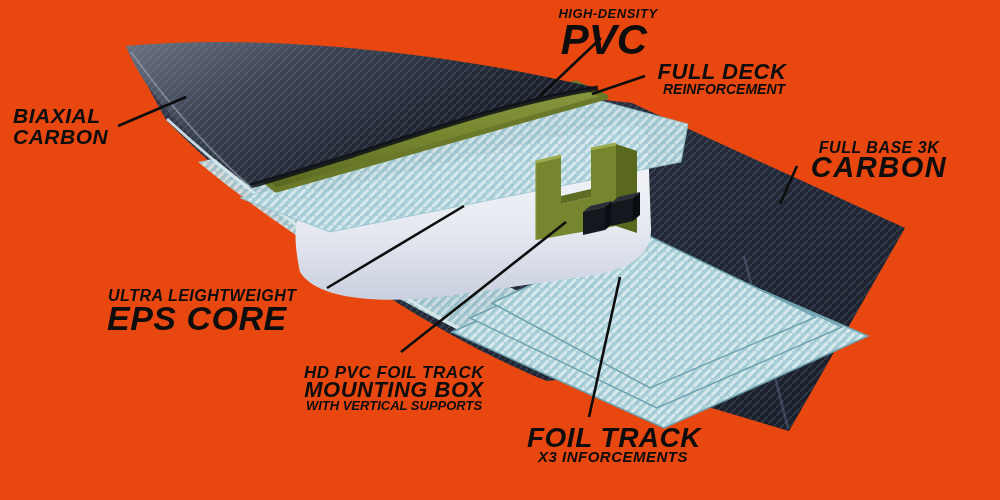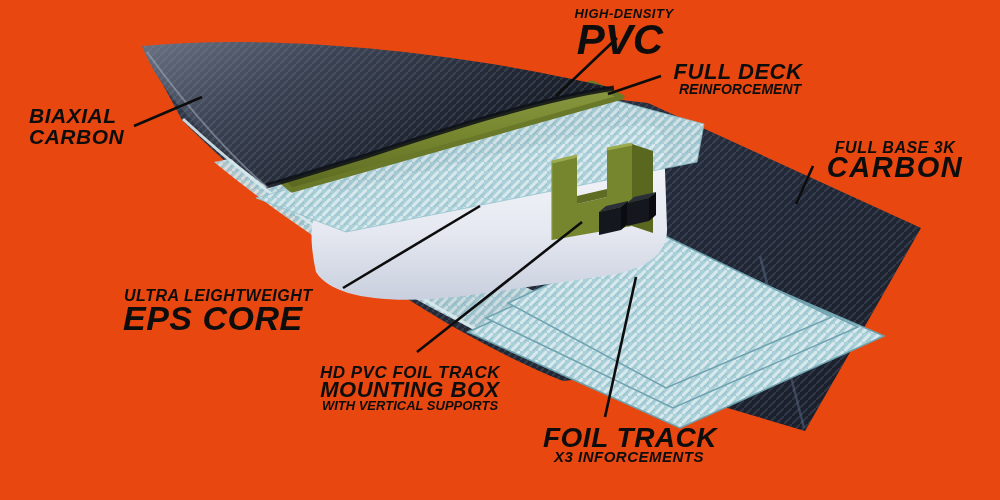--- a/index.html
+++ b/index.html
@@ -1,21 +1,21 @@
 <!DOCTYPE html>
 <html><head>
 <meta charset="utf-8">
 <style>
   html,body{margin:0;padding:0;}
   body{
     width:1000px;height:500px;overflow:hidden;
     background:#E8470F;
     font-family:"Liberation Sans",sans-serif;
   }
-  .stage{position:relative;width:975px;height:500px;margin-left:16px;}
+  .stage{position:relative;width:975px;height:500px;}
   svg{display:block;}
   .lbl{
     font-family:"Liberation Sans",sans-serif;
     font-weight:bold;
     font-style:italic;
     fill:#0D0D0D;
   }
   .ls1{letter-spacing:0.5px;}
   .ls2{letter-spacing:1.5px;}
   .s13{font-size:13px;} .s14{font-size:14px;} .s15{font-size:15px;}

